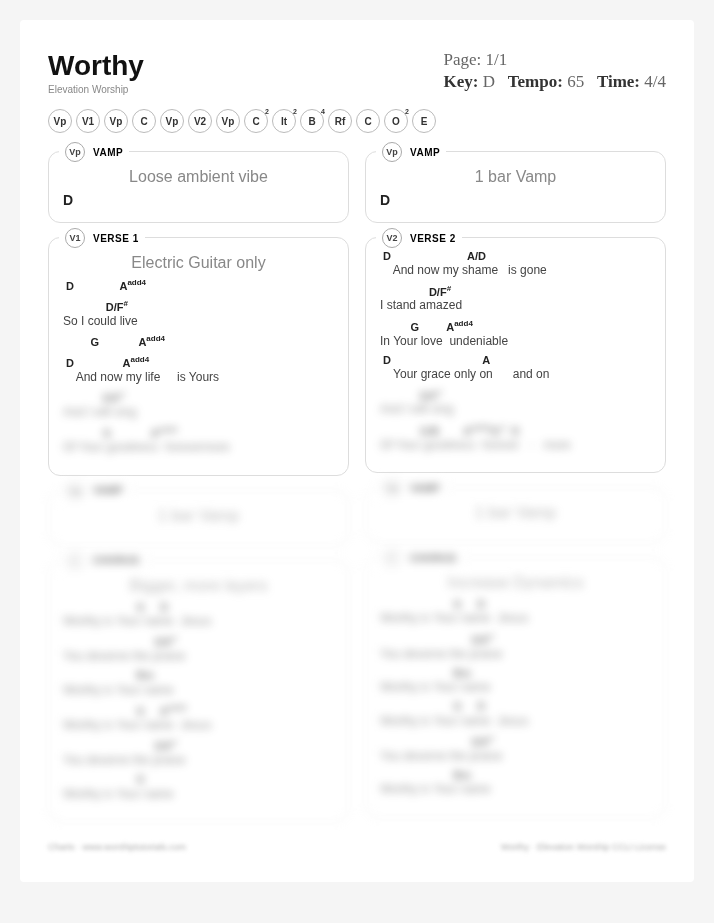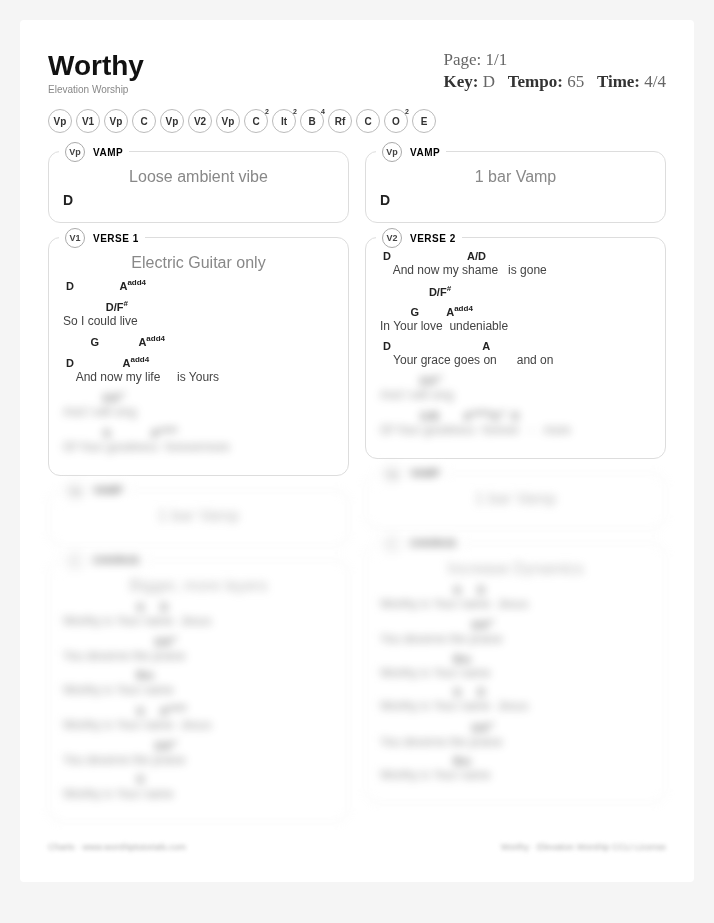--- a/index.html
+++ b/index.html
@@ -188,28 +188,29 @@
           <div class="section-header">
             <span class="section-badge">V2</span>
             <span class="section-title">VERSE 2</span>
           </div>
           <div class="line">
             <div class="chord-row"> D                         A/D</div>
             <div class="lyric-row">    And now my shame   is gone</div>
           </div>
           <div class="line">
             <div class="chord-row">                D/F<sup>#</sup></div>
+            <div class="lyric-row">I stand amazed</div>
           </div>
           <div class="line">
             <div class="chord-row">          G         A<sup>add4</sup></div>
             <div class="lyric-row">In Your love  undeniable</div>
           </div>
           <div class="line">
             <div class="chord-row"> D                              A</div>
-            <div class="lyric-row">    Your grace goes on      and on</div>
+            <div class="lyric-row">    Your grace only on      and on</div>
           </div>
           <div class="line blurred">
             <div class="chord-row">             D/F<sup>#</sup></div>
             <div class="lyric-row">And I will sing</div>
           </div>
           <div class="line blurred">
             <div class="chord-row">             G/B        A<sup>add4</sup>/C<sup>#</sup>  D</div>
             <div class="lyric-row">Of Your goodness  forever   -   more</div>
           </div>
         </div>

